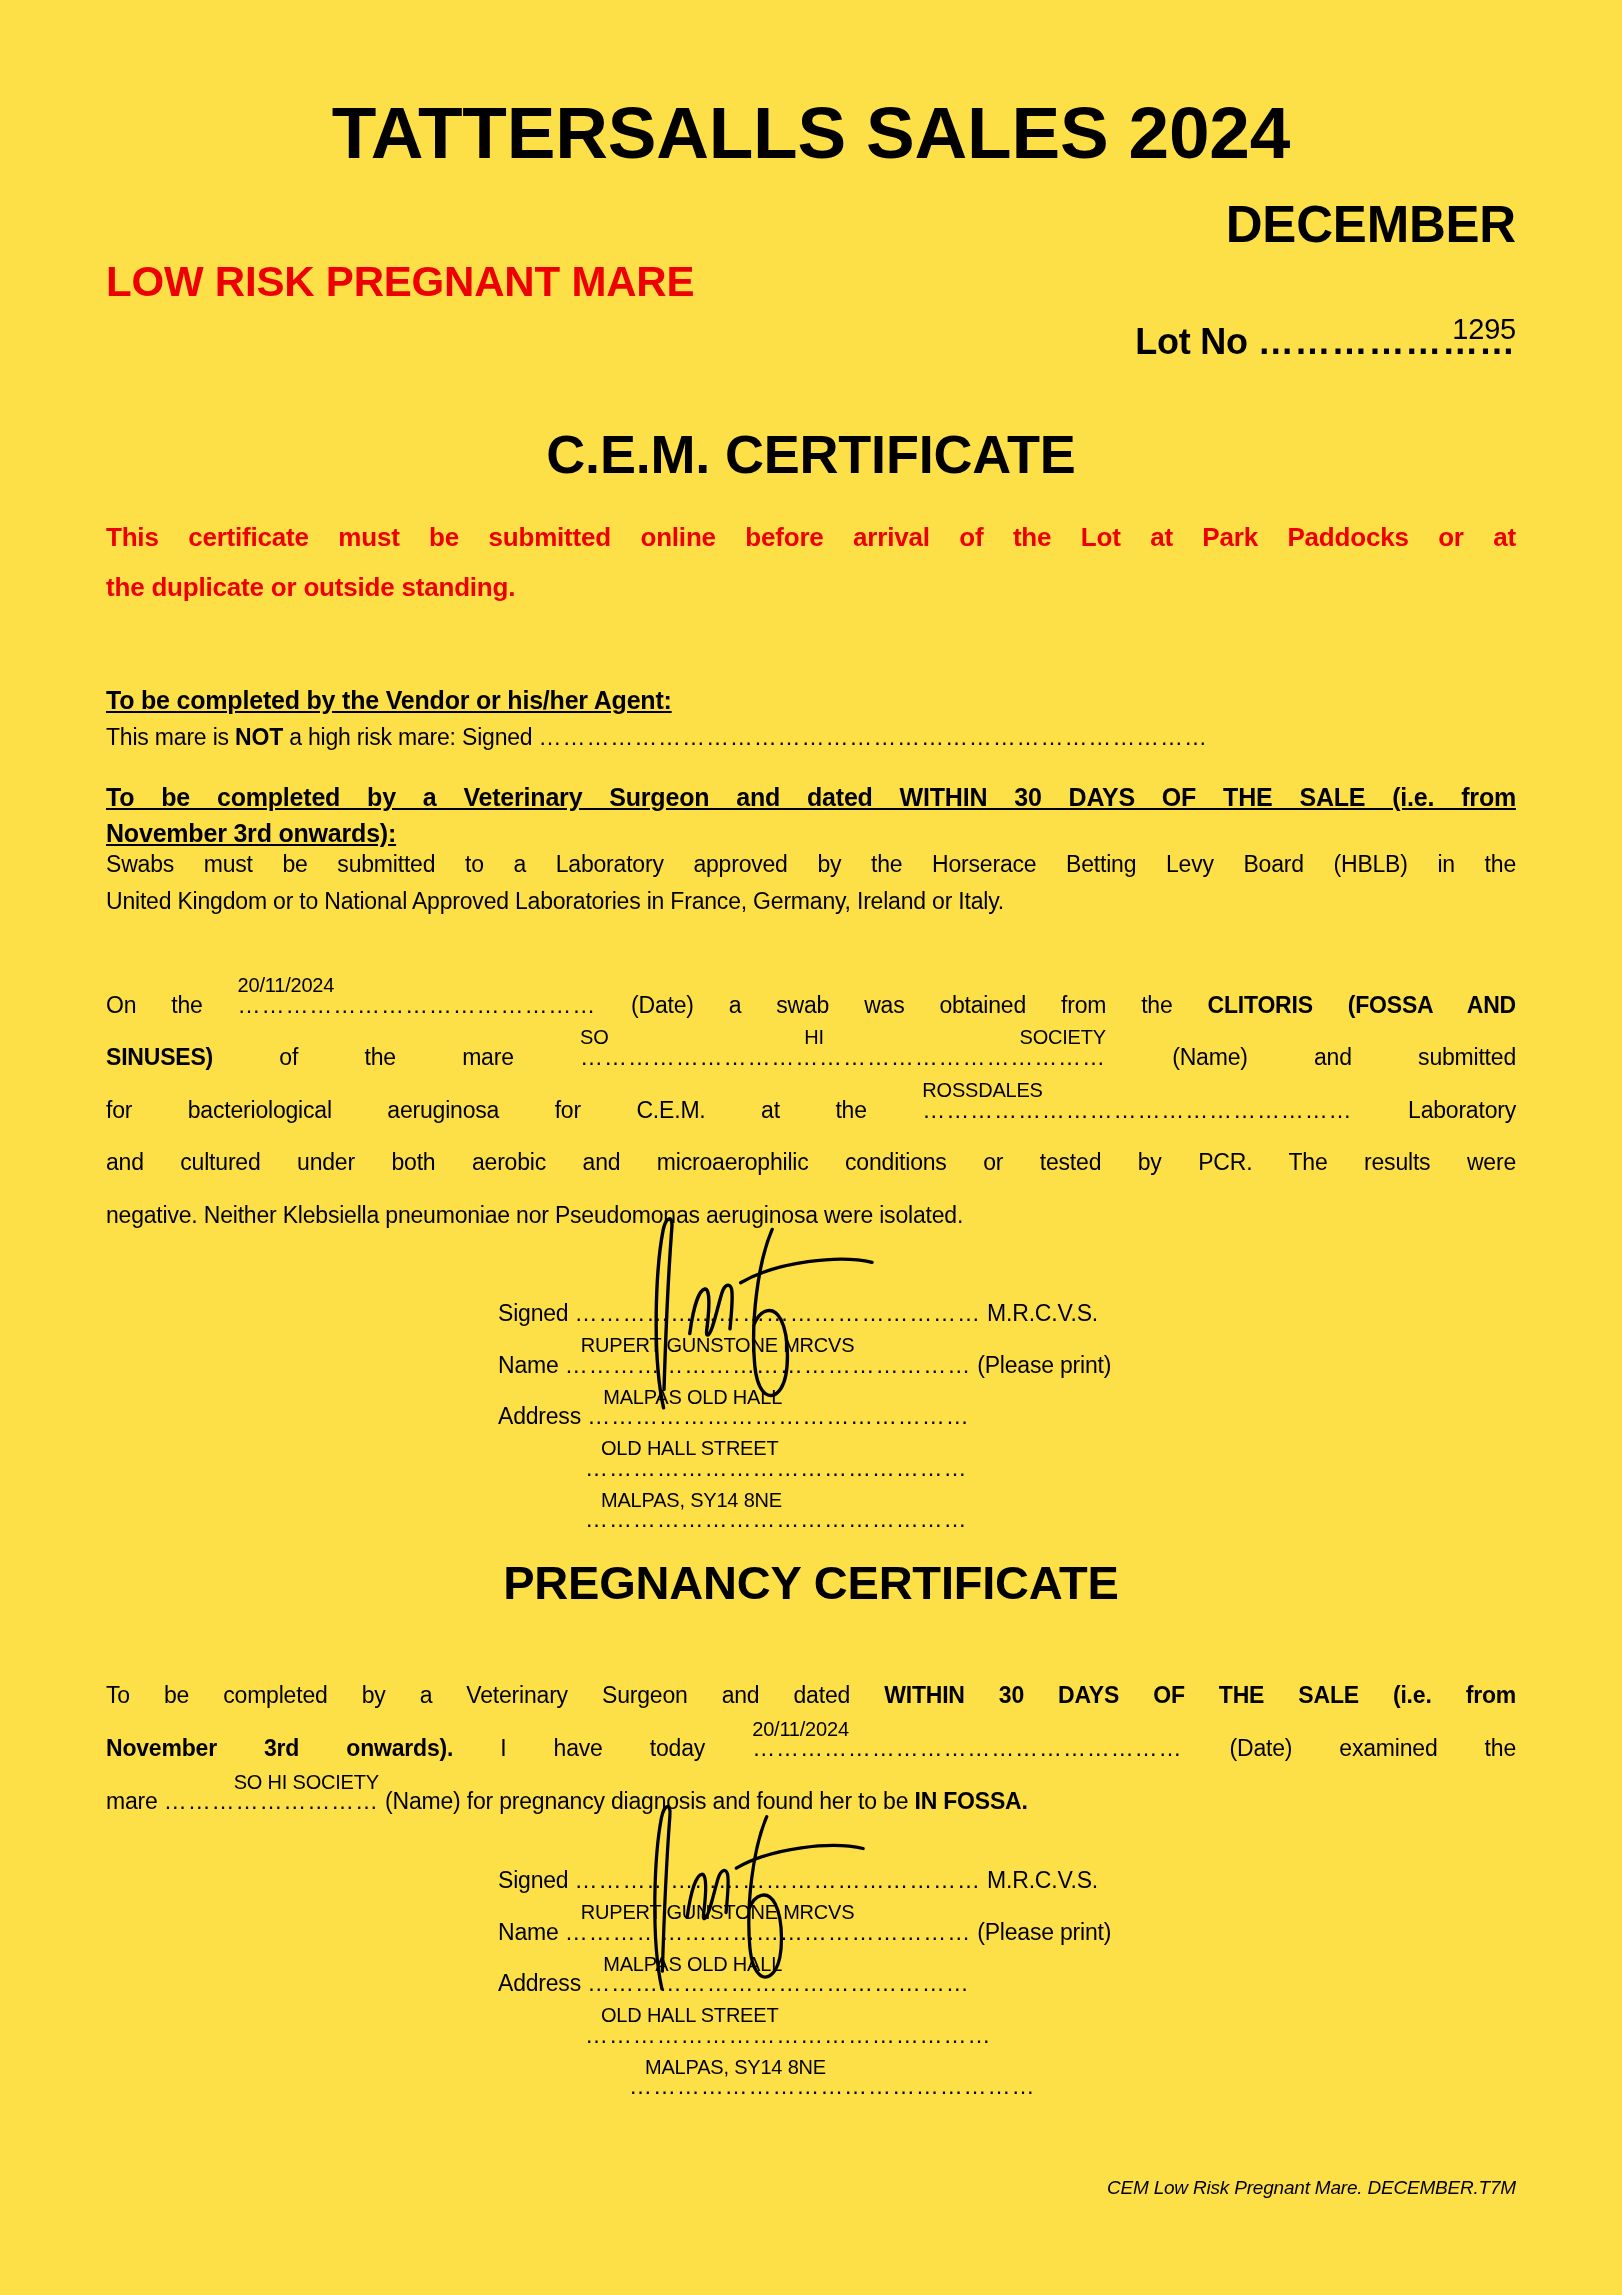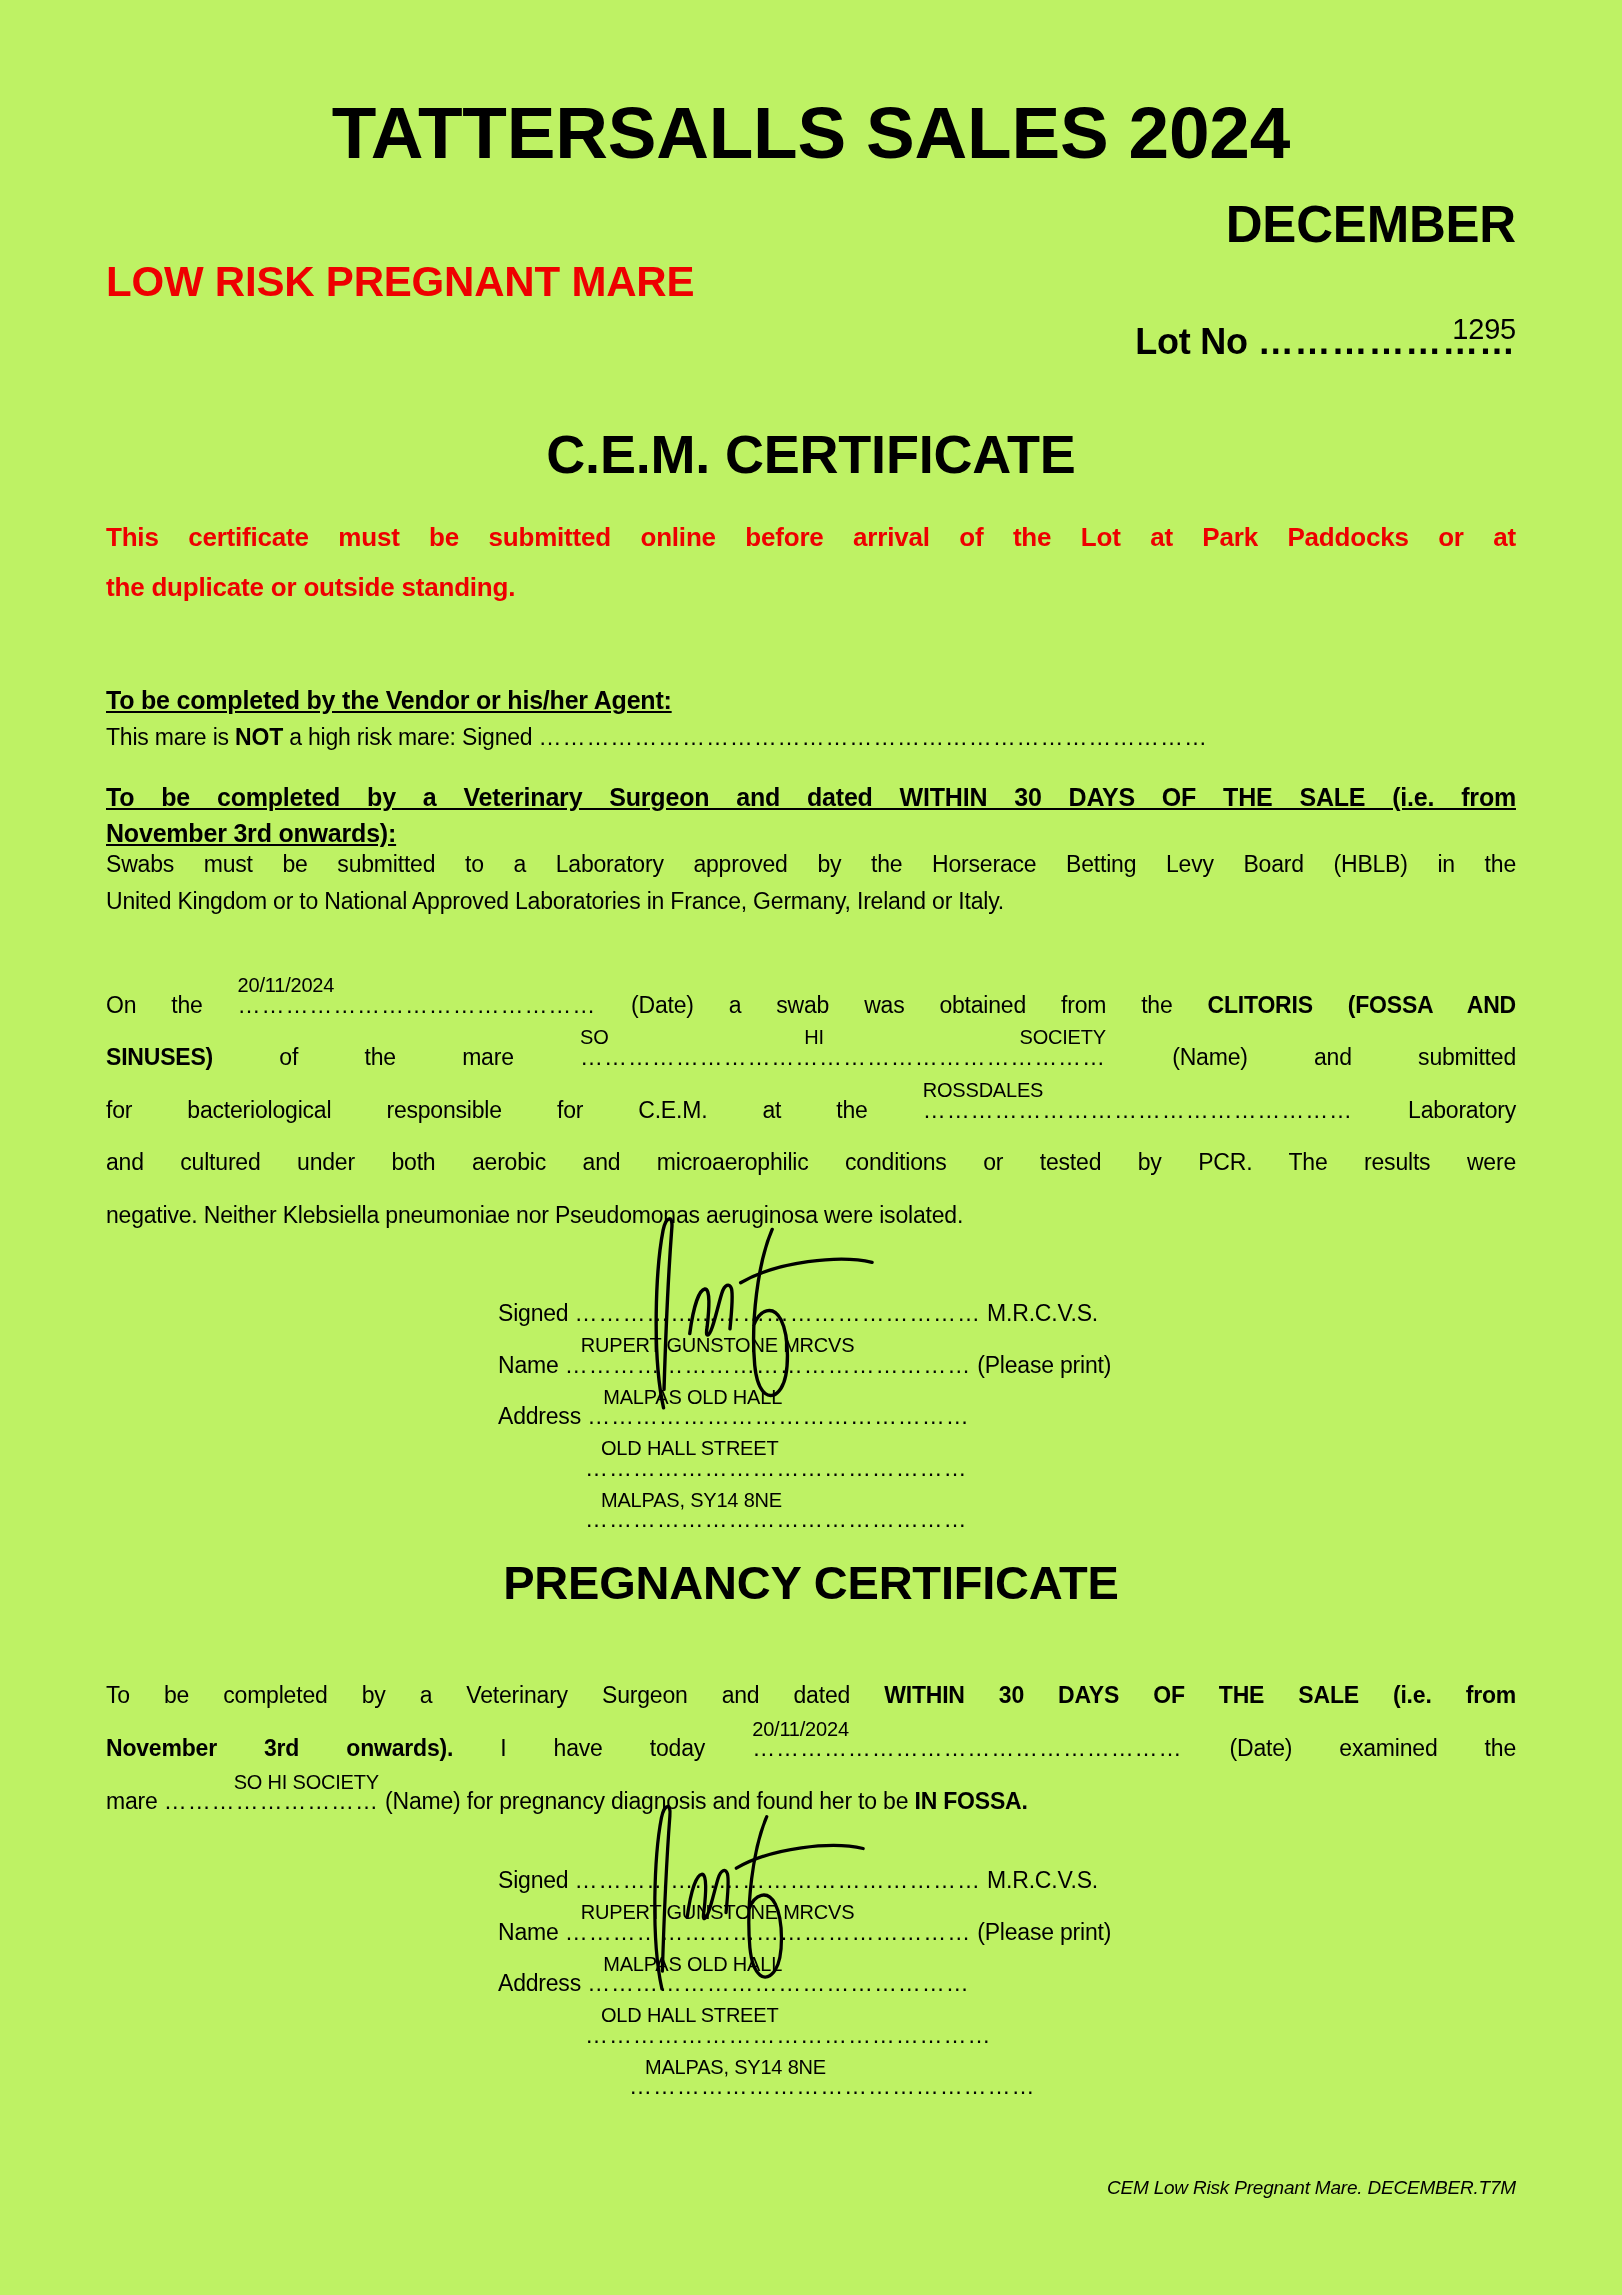--- a/index.html
+++ b/index.html
@@ -1,20 +1,20 @@
 <!DOCTYPE html>
 <html style="font-size:7.3px"><head>
 <meta charset="utf-8">
 <style>
   html,body{margin:0;padding:0;background:#ffffff;}
   .page{
     position:relative;
     width:1622px;
     height:2295px;
-    background:#bef264;
+    background:#fde047;
     color:#000;
     font-family:"Liberation Sans","DejaVu Sans",sans-serif;
     letter-spacing:-0.2px;
     overflow:hidden;
   }
   .abs{position:absolute;}
   .b{font-weight:bold;}
   .u{text-decoration:underline;}
   .red{color:#ee0000;}
   .center{left:0;width:100%;text-align:center;}
@@ -90,21 +90,21 @@
   </div>
 
   <div class="abs content vet-b">
     <div class="jline">Swabs must be submitted to a Laboratory approved by the Horserace Betting Levy Board (HBLB) in the</div>
     <div>United Kingdom or to National Approved Laboratories in France, Germany, Ireland or Italy.</div>
   </div>
 
   <div class="abs content cem-para">
     <div class="jline"><span>On the </span><span class="fill"><span class="val">20/11/2024</span><span class="dots">………………………………………</span></span><span> (Date) a swab was obtained from the </span><span class="b">CLITORIS (FOSSA AND</span></div>
     <div class="jline"><span class="b">SINUSES)</span><span> of the mare </span><span class="fill"><span class="val">SO HI SOCIETY</span><span class="dots">…………………………………………………………</span></span><span> (Name) and submitted</span></div>
-    <div class="jline"><span>for bacteriological responsible for C.E.M. at the </span><span class="fill"><span class="val">ROSSDALES</span><span class="dots">………………………………………………</span></span><span> Laboratory</span></div>
+    <div class="jline"><span>for bacteriological aeruginosa for C.E.M. at the </span><span class="fill"><span class="val">ROSSDALES</span><span class="dots">………………………………………………</span></span><span> Laboratory</span></div>
     <div class="jline">and cultured under both aerobic and microaerophilic conditions or tested by PCR.  The results were</div>
     <div>negative.  Neither Klebsiella pneumoniae nor Pseudomonas aeruginosa were isolated.</div>
   </div>
 
   <div class="abs sigblock sb1">
     <svg class="signature sig1" viewBox="0 0 530 420" fill="none" stroke="#000" stroke-width="7" stroke-linecap="round">
       <path d="M96,408 C72,300 80,120 95,42 C101,12 116,10 113,38 C106,130 100,270 97,370"></path>
       <path d="M150,255 C158,196 170,165 181,163 C193,162 190,205 186,240 C184,252 184,258 187,258 C196,256 206,205 216,172 C222,153 232,150 236,162 C240,176 236,215 233,245"></path>
       <path d="M320,40 C290,110 276,230 284,320 C290,382 318,398 338,368 C356,340 356,262 338,226 C322,196 294,204 282,238"></path>
       <path d="M255,150 C330,106 460,92 526,108"></path>

